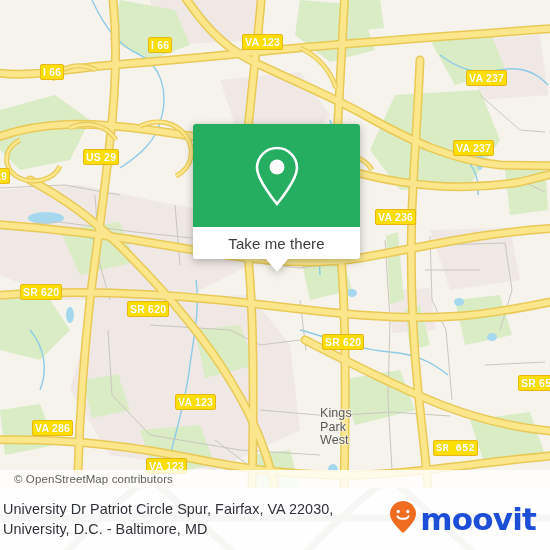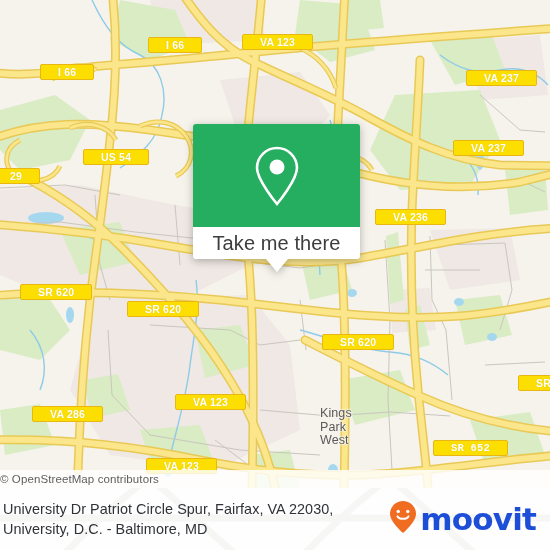--- a/index.html
+++ b/index.html
@@ -44,21 +44,21 @@
     box-sizing: border-box;
     background: #fcdf00;
     border: 1.4px solid #e8b714;
     border-radius: 2px;
     color: #ffffff;
     font-family: "Liberation Sans", sans-serif;
     font-weight: bold;
     font-size: 10.5px;
     line-height: 13px;
     height: 16px;
-    padding: 0 17px;
+    padding: 0 2px;
     white-space: nowrap;
     text-align: center;
     letter-spacing: 0.2px;
     text-shadow: 0 0 1px rgba(120,90,0,0.25);
     display: flex;
     align-items: center;
     justify-content: center;
   }
 
   
@@ -94,21 +94,21 @@
   }
   .popup-head svg { display: block; }
   .popup-body {
     background: #ffffff;
     height: 32px;
     border-radius: 0 0 3px 3px;
     display: flex;
     align-items: center;
     justify-content: center;
     color: #3d3d3d;
-    font-size: 20px;
+    font-size: 15px;
     letter-spacing: 0.1px;
   }
   .popup-tail {
     position: absolute;
     left: 50%;
     top: 135px;
     margin-left: -11px;
     width: 0;
     height: 0;
     border-left: 11px solid transparent;
@@ -121,21 +121,21 @@
     position: absolute;
     left: 0;
     top: 470px;
     width: 550px;
     height: 18px;
     background: rgba(255,255,255,0.82);
     display: flex;
     align-items: center;
     color: #5e5e5e;
     font-size: 11.5px;
-    padding-left: 0;
+    padding-left: 14px;
     box-sizing: border-box;
     letter-spacing: 0.1px;
   }
 
   
   .footer {
     position: absolute;
     left: 0;
     top: 488px;
     width: 550px;
@@ -320,30 +320,30 @@
           <path d="M330,160 C346,152 364,156 372,170"></path>
         </g>
       </g>
     </svg>
 
     <div id="shield-layer">
         <div class="shield" style="left: 148px; top: 37px;">I 66</div>
         <div class="shield" style="left: 242px; top: 34px;">VA 123</div>
         <div class="shield" style="left: 40px; top: 64px;">I 66</div>
         <div class="shield" style="left: 466px; top: 70px;">VA 237</div>
-        <div class="shield" style="left: 83px; top: 149px;">US 54</div>
+        <div class="shield" style="left: 83px; top: 149px;">US 29</div>
         <div class="shield" style="left: 453px; top: 140px;">VA 237</div>
         <div class="shield" style="left: -8px; top: 168px;">29</div>
         <div class="shield" style="left: 375px; top: 209px;">VA 236</div>
         <div class="shield" style="left: 20px; top: 284px;">SR 620</div>
         <div class="shield" style="left: 127px; top: 301px;">SR 620</div>
         <div class="shield" style="left: 322px; top: 334px;">SR 620</div>
         <div class="shield" style="left: 518px; top: 375px;">SR 65</div>
         <div class="shield" style="left: 175px; top: 394px;">VA 123</div>
-        <div class="shield" style="left: 32px; top: 406px;">VA 286</div>
+        <div class="shield" style="left: 32px; top: 420px;">VA 286</div>
         <div class="shield" style="left: 433px; top: 440px; font-family: Liberation Mono, monospace;">SR 652</div>
         <div class="shield" style="left: 146px; top: 458px;">VA 123</div>
       </div>
 
     <div id="place-layer">
         <div class="place-label" style="left: 320px; top: 407px;">Kings
 Park
 West</div>
       </div>
 

